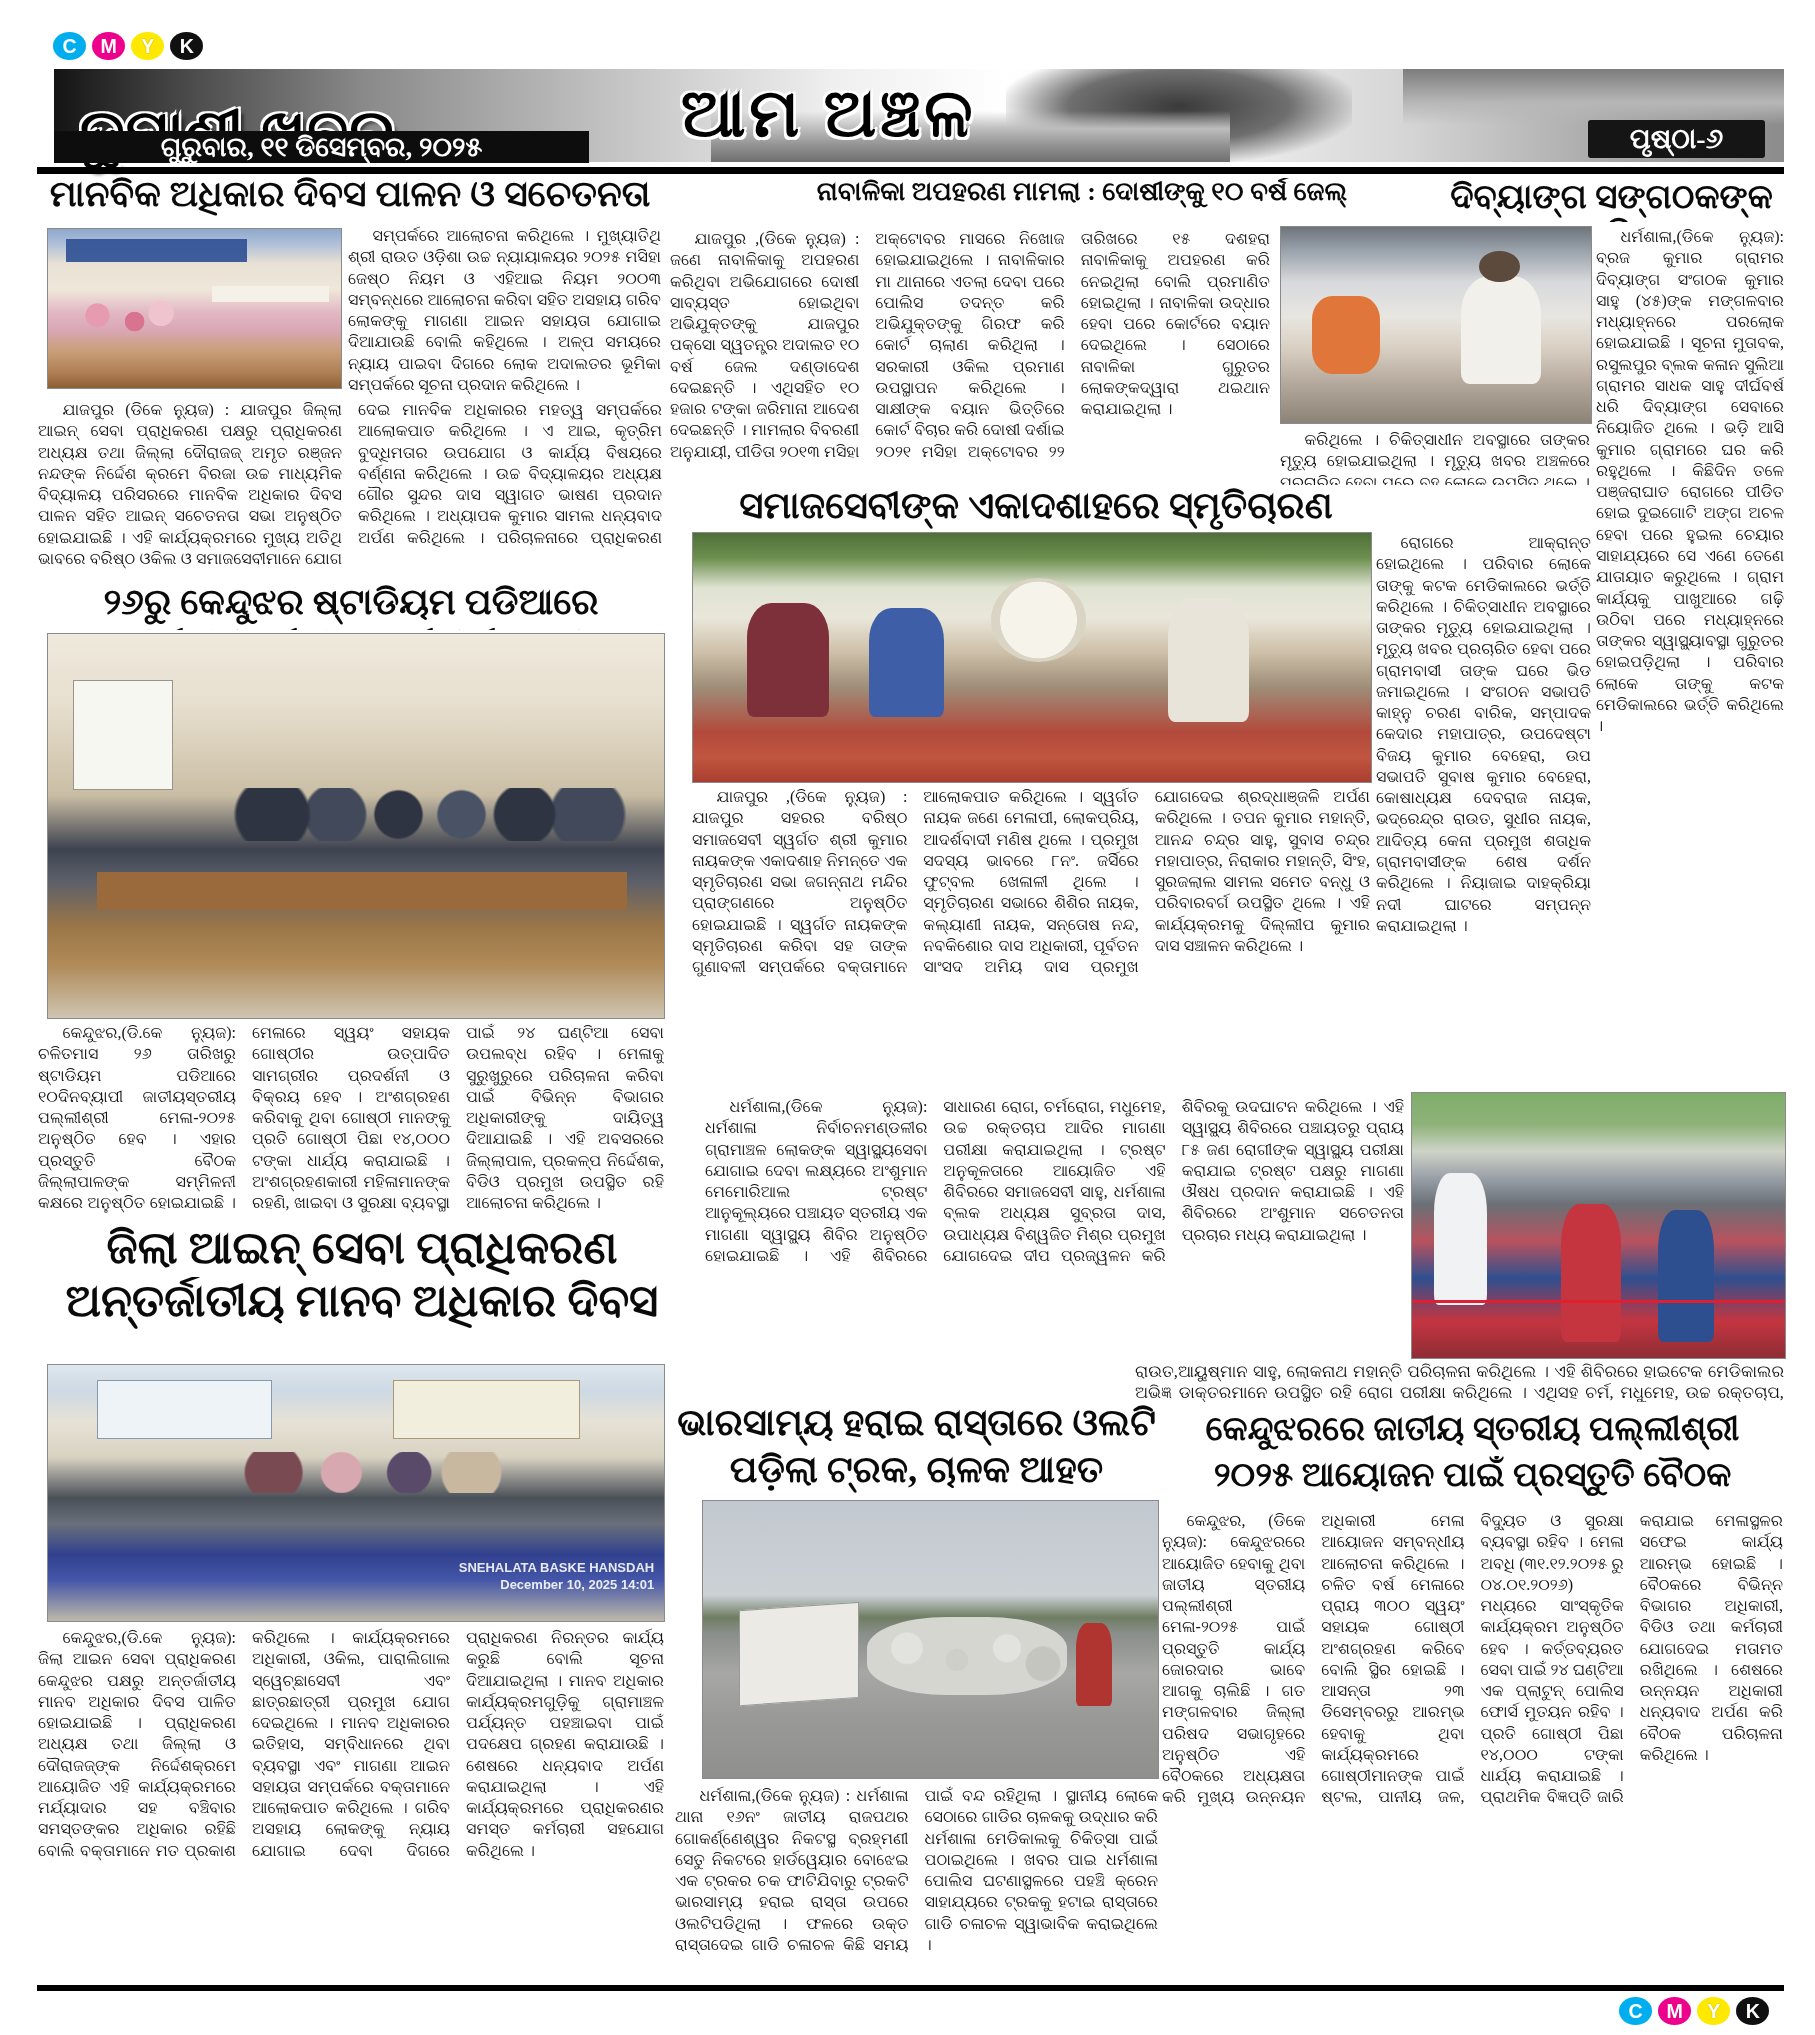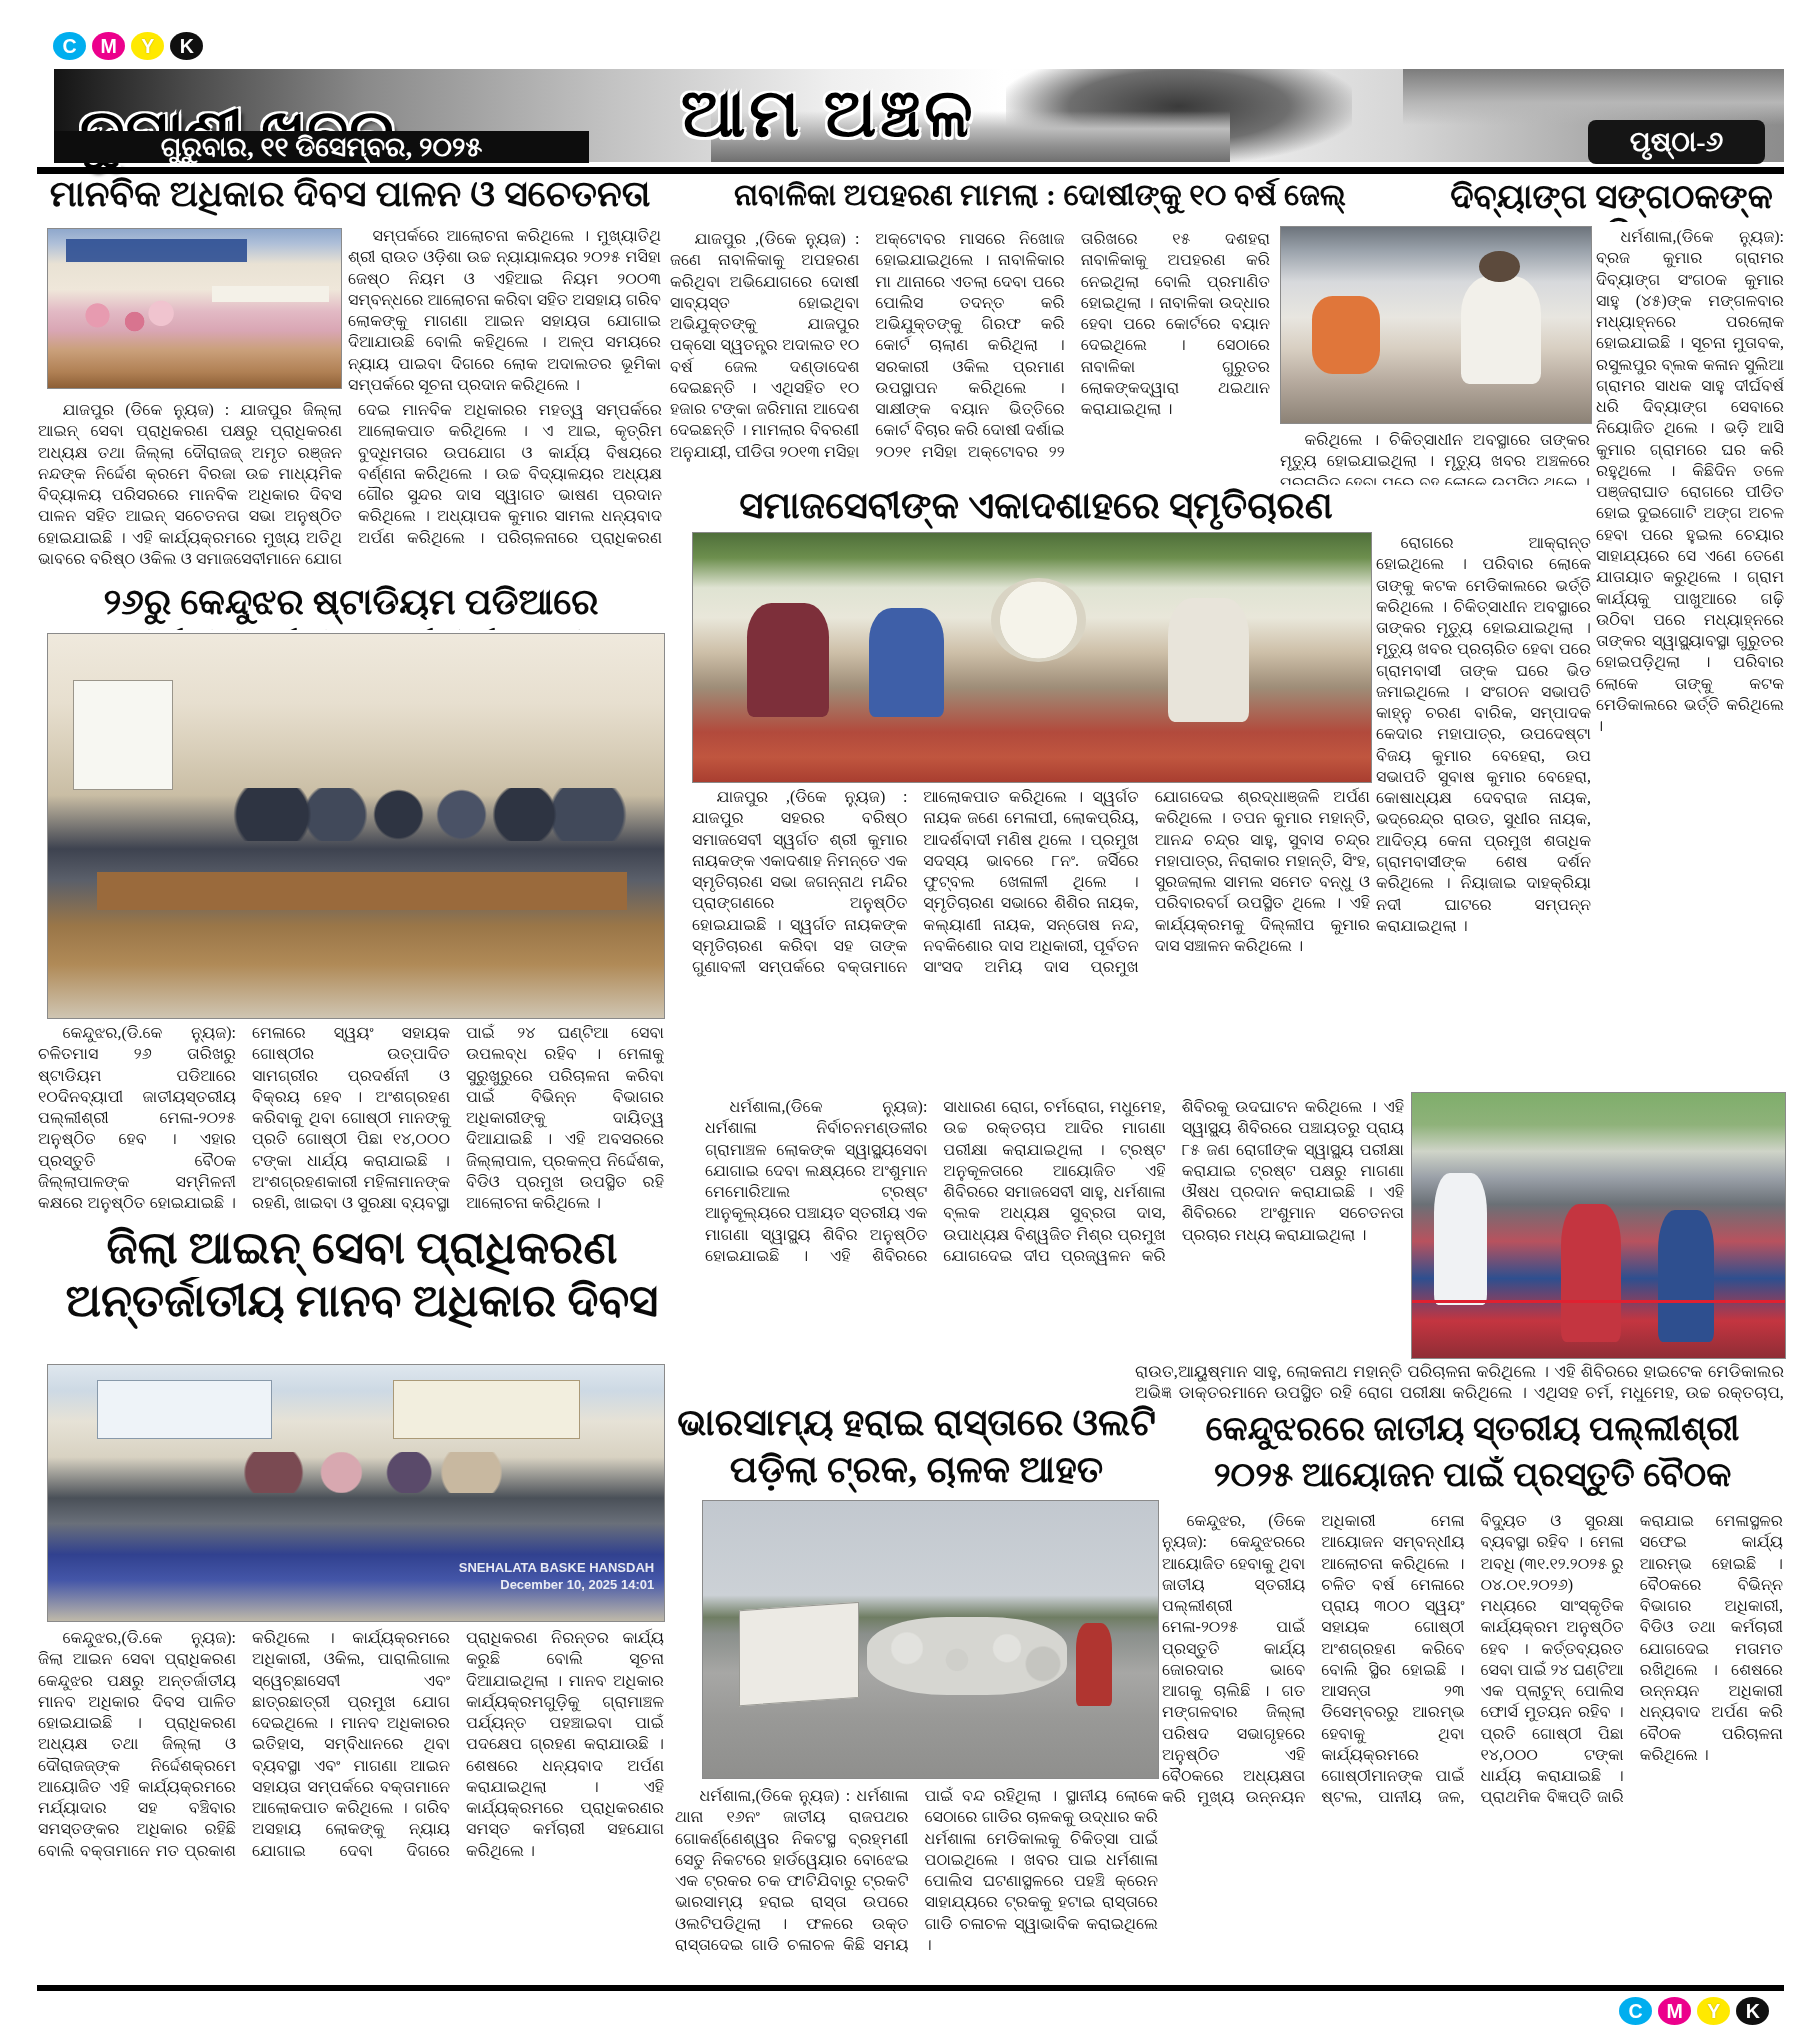--- a/index.html
+++ b/index.html
@@ -12,21 +12,21 @@
   .c-k{background:#101010;}
   .banner{position:absolute;left:54px;top:69px;width:1730px;height:93px;overflow:hidden;
     background:linear-gradient(90deg,#141414 0%,#4c4c4c 8%,#8a8a8a 18%,#c2c2c2 32%,#efefef 45%,#ffffff 55%,#f2f2f2 66%,#d6d6d6 78%,#a8a8a8 90%,#8c8c8c 100%);}
   .banner .art{position:absolute;}
   .masthead{position:absolute;left:80px;top:74px;font-size:60px;font-weight:bold;color:#000;letter-spacing:1.2px;
     text-shadow:-2.5px -2.5px 0 #fff,2.5px -2.5px 0 #fff,-2.5px 2.5px 0 #fff,2.5px 2.5px 0 #fff,4.9px 4.9px 3.7px rgba(0,0,0,.55);margin-top:24px;}
   .datebar{position:absolute;left:54px;top:131px;width:535px;height:32px;background:#0d0d0d;color:#fff;
     display:flex;align-items:center;justify-content:center;font-size:27px;font-weight:bold;}
   .section-title{position:absolute;left:577px;top:75px;width:503px;text-align:center;font-size:67px;font-weight:bold;
     letter-spacing:3.7px;color:#000;text-shadow:-2.5px -2.5px 0 #fff,2.5px -2.5px 0 #fff,-2.5px 2.5px 0 #fff,2.5px 2.5px 0 #fff;}
-  .pagebox{position:absolute;left:1588px;top:120px;width:177px;height:44px;background:#151515;border-radius:8px;
+  .pagebox{position:absolute;left:1588px;top:120px;width:177px;height:38px;background:#151515;border-radius:3px;
     color:#fff;font-size:28px;font-weight:bold;display:flex;align-items:center;justify-content:center;}
   .rule{position:absolute;background:#000;}
   .hl{position:absolute;font-weight:bold;text-align:center;line-height:1.1;color:#0a0a0a;overflow:hidden;}
   .bd{position:absolute;font-size:16px;line-height:1.33;text-align:justify;overflow:hidden;}
   .bd{text-indent:24.5px;}
   .cap{position:absolute;font-size:16.6px;line-height:1.25;text-align:justify;overflow:hidden;}
   .cols2{columns:2;column-gap:16px;} .cols3{columns:3;column-gap:16px;} .cols4{columns:4;column-gap:16px;}
   .ph{position:absolute;border:0.6px solid #8a8a8a;overflow:hidden;}
   .ph .el{position:absolute;}
   .wm{position:absolute;right:9.8px;bottom:27px;text-align:right;color:rgba(255,255,255,.88);
@@ -58,21 +58,21 @@
 
   <div class="hl" style="left:38px;top:175px;width:624px;height:45px;font-size:36px;">ମାନବିକ ଅଧିକାର ଦିବସ ପାଳନ ଓ ସଚେତନତା ସଭା</div>
   <div class="ph" style="left:47px;top:228px;width:293px;height:159px;background:linear-gradient(180deg,#8fa8cc 0%,#aebfd8 9%,#e9e2d4 22%,#efe7da 38%,#e2b9c4 52%,#d9a6b4 64%,#caa07b 76%,#b08054 90%,#8d5f36 100%);">
     <div class="el" style="left:6%;top:6%;width:62%;height:15%;background:#2e4f93;opacity:.9;"></div>
     <div class="el" style="left:56%;top:36%;width:40%;height:10%;background:#f4f1e8;"></div>
     <div class="el" style="left:8%;top:44%;width:36%;height:26%;background:radial-gradient(circle at 25% 40%,#e79bb0 0 14%,transparent 15%),radial-gradient(circle at 60% 55%,#d8748f 0 14%,transparent 15%),radial-gradient(circle at 85% 35%,#f0c4cf 0 13%,transparent 14%);"></div>
   </div>
   <div class="bd" style="left:348px;top:225px;width:313px;height:172px;">ସମ୍ପର୍କରେ ଆଲୋଚନା କରିଥିଲେ । ମୁଖ୍ୟାତିଥି ଶ୍ରୀ ରାଉତ ଓଡ଼ିଶା ଉଚ୍ଚ ନ୍ୟାୟାଳୟର ୨୦୨୫ ମସିହା ଜେଷ୍ଠ ନିୟମ ଓ ଏହିଆଇ ନିୟମ ୨୦୦୩ ସମ୍ବନ୍ଧରେ ଆଲୋଚନା କରିବା ସହିତ ଅସହାୟ ଗରିବ ଲୋକଙ୍କୁ ମାଗଣା ଆଇନ ସହାୟତା ଯୋଗାଇ ଦିଆଯାଉଛି ବୋଲି କହିଥିଲେ । ଅଳ୍ପ ସମୟରେ ନ୍ୟାୟ ପାଇବା ଦିଗରେ ଲୋକ ଅଦାଲତର ଭୂମିକା ସମ୍ପର୍କରେ ସୂଚନା ପ୍ରଦାନ କରିଥିଲେ ।</div>
   <div class="bd cols2" style="left:38px;top:399px;width:624px;height:179px;">ଯାଜପୁର (ଡିକେ ନ୍ୟୁଜ) : ଯାଜପୁର ଜିଲ୍ଲା ଆଇନ୍ ସେବା ପ୍ରାଧିକରଣ ପକ୍ଷରୁ ପ୍ରାଧିକରଣ ଅଧ୍ୟକ୍ଷ ତଥା ଜିଲ୍ଲା ଦୌରାଜଜ୍ ଅମୃତ ରଞ୍ଜନ ନନ୍ଦଙ୍କ ନିର୍ଦ୍ଦେଶ କ୍ରମେ ବିରଜା ଉଚ୍ଚ ମାଧ୍ୟମିକ ବିଦ୍ୟାଳୟ ପରିସରରେ ମାନବିକ ଅଧିକାର ଦିବସ ପାଳନ ସହିତ ଆଇନ୍ ସଚେତନତା ସଭା ଅନୁଷ୍ଠିତ ହୋଇଯାଇଛି । ଏହି କାର୍ଯ୍ୟକ୍ରମରେ ମୁଖ୍ୟ ଅତିଥି ଭାବରେ ବରିଷ୍ଠ ଓକିଲ ଓ ସମାଜସେବୀମାନେ ଯୋଗ ଦେଇ ମାନବିକ ଅଧିକାରର ମହତ୍ୱ ସମ୍ପର୍କରେ ଆଲୋକପାତ କରିଥିଲେ । ଏ ଆଇ, କୃତ୍ରିମ ବୁଦ୍ଧିମତାର ଉପଯୋଗ ଓ କାର୍ଯ୍ୟ ବିଷୟରେ ବର୍ଣ୍ଣନା କରିଥିଲେ । ଉଚ୍ଚ ବିଦ୍ୟାଳୟର ଅଧ୍ୟକ୍ଷ ଗୌର ସୁନ୍ଦର ଦାସ ସ୍ୱାଗତ ଭାଷଣ ପ୍ରଦାନ କରିଥିଲେ । ଅଧ୍ୟାପକ କୁମାର ସାମଲ ଧନ୍ୟବାଦ ଅର୍ପଣ କରିଥିଲେ । ପରିଚାଳନାରେ ପ୍ରାଧିକରଣ କର୍ମଚାରୀ ଓ ବିଦ୍ୟାଳୟର ଅଧ୍ୟାପିକାମାନେ ସହଯୋଗ କରିଥିଲେ ।</div>
 
-  <div class="hl" style="left:658px;top:178px;width:764px;height:44px;font-size:30px;">ନାବାଳିକା ଅପହରଣ ମାମଲା : ଦୋଷୀଙ୍କୁ ୧୦ ବର୍ଷ ଜେଲ୍</div>
+  <div class="hl" style="left:700px;top:178px;width:764px;height:44px;font-size:26px;">ନାବାଳିକା ଅପହରଣ ମାମଲା : ଦୋଷୀଙ୍କୁ ୧୦ ବର୍ଷ ଜେଲ୍</div>
   <div class="bd cols3" style="left:670px;top:228px;width:600px;height:244px;">ଯାଜପୁର ,(ଡିକେ ନ୍ୟୁଜ) : ଜଣେ ନାବାଳିକାକୁ ଅପହରଣ କରିଥିବା ଅଭିଯୋଗରେ ଦୋଷୀ ସାବ୍ୟସ୍ତ ହୋଇଥିବା ଅଭିଯୁକ୍ତଙ୍କୁ ଯାଜପୁର ପକ୍ସୋ ସ୍ୱତନ୍ତ୍ର ଅଦାଲତ ୧୦ ବର୍ଷ ଜେଲ ଦଣ୍ଡାଦେଶ ଦେଇଛନ୍ତି । ଏଥିସହିତ ୧୦ ହଜାର ଟଙ୍କା ଜରିମାନା ଆଦେଶ ଦେଇଛନ୍ତି । ମାମଲାର ବିବରଣୀ ଅନୁଯାୟୀ, ପୀଡିତା ୨୦୧୩ ମସିହା ଅକ୍ଟୋବର ମାସରେ ନିଖୋଜ ହୋଇଯାଇଥିଲେ । ନାବାଳିକାର ମା ଥାନାରେ ଏତଲା ଦେବା ପରେ ପୋଲିସ ତଦନ୍ତ କରି ଅଭିଯୁକ୍ତଙ୍କୁ ଗିରଫ କରି କୋର୍ଟ ଚାଲାଣ କରିଥିଲା । ସରକାରୀ ଓକିଲ ପ୍ରମାଣ ଉପସ୍ଥାପନ କରିଥିଲେ । ସାକ୍ଷୀଙ୍କ ବୟାନ ଭିତ୍ତିରେ କୋର୍ଟ ବିଚାର କରି ଦୋଷୀ ଦର୍ଶାଇ ୨୦୨୧ ମସିହା ଅକ୍ଟୋବର ୨୨ ତାରିଖରେ ୧୫ ଦଶହରା ନାବାଳିକାକୁ ଅପହରଣ କରି ନେଇଥିଲା ବୋଲି ପ୍ରମାଣିତ ହୋଇଥିଲା । ନାବାଳିକା ଉଦ୍ଧାର ହେବା ପରେ କୋର୍ଟରେ ବୟାନ ଦେଇଥିଲେ । ସେଠାରେ ନାବାଳିକା ଗୁରୁତର ଲୋକଙ୍କଦ୍ୱାରା ଥଇଥାନ କରାଯାଇଥିଲା ।</div>
 
   <div class="hl" style="left:1438px;top:178px;width:347px;height:44px;font-size:34px;">ଦିବ୍ୟାଙ୍ଗ ସଙ୍ଗଠକଙ୍କ ଅକାଳ ବିୟୋଗ</div>
   <div class="ph" style="left:1280px;top:226px;width:310px;height:196px;background:linear-gradient(180deg,#6d747c 0%,#9aa2ab 12%,#d7d9dc 28%,#e8e6e0 46%,#d8cfc2 62%,#b8aca0 78%,#8c8276 100%);">
     <div class="el" style="left:10%;top:35%;width:22%;height:40%;background:#e0763a;border-radius:30%;"></div>
     <div class="el" style="left:58%;top:25%;width:26%;height:55%;background:#f2f0ea;border-radius:35% 35% 10% 10%;"></div>
     <div class="el" style="left:64%;top:12%;width:13%;height:16%;background:#5c4a3c;border-radius:50%;"></div>
   </div>
   <div class="bd" style="left:1596px;top:226px;width:188px;height:766px;">ଧର୍ମଶାଳା,(ଡିକେ ନ୍ୟୁଜ): ବ୍ରଜ କୁମାର ଗ୍ରାମର ଦିବ୍ୟାଙ୍ଗ ସଂଗଠକ କୁମାର ସାହୁ (୪୫)ଙ୍କ ମଙ୍ଗଳବାର ମଧ୍ୟାହ୍ନରେ ପରଲୋକ ହୋଇଯାଇଛି । ସୂଚନା ମୁତାବକ, ରସୁଲପୁର ବ୍ଲକ କଳାନ ସୁଲିଆ ଗ୍ରାମର ସାଧକ ସାହୁ ଦୀର୍ଘବର୍ଷ ଧରି ଦିବ୍ୟାଙ୍ଗ ସେବାରେ ନିୟୋଜିତ ଥିଲେ । ଭଡ଼ି ଆସି କୁମାର ଗ୍ରାମରେ ଘର କରି ରହୁଥିଲେ । କିଛିଦିନ ତଳେ ପଞ୍ଜରାଘାତ ରୋଗରେ ପୀଡିତ ହୋଇ ଦୁଇଗୋଟି ଅଙ୍ଗ ଅଚଳ ହେବା ପରେ ହୁଇଲ ଚେୟାର ସାହାଯ୍ୟରେ ସେ ଏଣେ ତେଣେ ଯାତାୟାତ କରୁଥିଲେ । ଗ୍ରାମ କାର୍ଯ୍ୟକୁ ପାଖୁଆରେ ଗଢ଼ି ଉଠିବା ପରେ ମଧ୍ୟାହ୍ନରେ ତାଙ୍କର ସ୍ୱାସ୍ଥ୍ୟାବସ୍ଥା ଗୁରୁତର ହୋଇପଡ଼ିଥିଲା । ପରିବାର ଲୋକେ ତାଙ୍କୁ କଟକ ମେଡିକାଲରେ ଭର୍ତ୍ତି କରିଥିଲେ ।</div>
   <div class="bd" style="left:1280px;top:429px;width:310px;height:56px;">କରିଥିଲେ । ଚିକିତ୍ସାଧୀନ ଅବସ୍ଥାରେ ତାଙ୍କର ମୃତ୍ୟୁ ହୋଇଯାଇଥିଲା । ମୃତ୍ୟୁ ଖବର ଅଞ୍ଚଳରେ ପ୍ରଚାରିତ ହେବା ପରେ ବହୁ ଲୋକେ ଉପସ୍ଥିତ ଥିଲେ । ତାଙ୍କ ମରଶରୀରର କାରକାରେ ପହଁଚିବା ପରେ ଆମେରି ସକ୍ଷମ ସଂଗଠନ ପକ୍ଷରୁ ଏକ ଶୋଭାଯାତ୍ରାରେ ଶୃଦ୍ଧାଞ୍ଜଳି ଜ୍ଞାପନ କରାଯାଇଥିଲା । ପ୍ରଥମ ଆଦିବାସୀ ଯୁବ ମୁଖ୍ୟାର୍ତ୍ତୀ ଦେଇଥିଲେ । ତାଙ୍କ ଅକାଳ ବିୟୋଗରେ ଜାରକା ଅଞ୍ଚଳରେ ଶୋକର ଛାୟା ଖେଳିଯାଇଛି ।</div>

